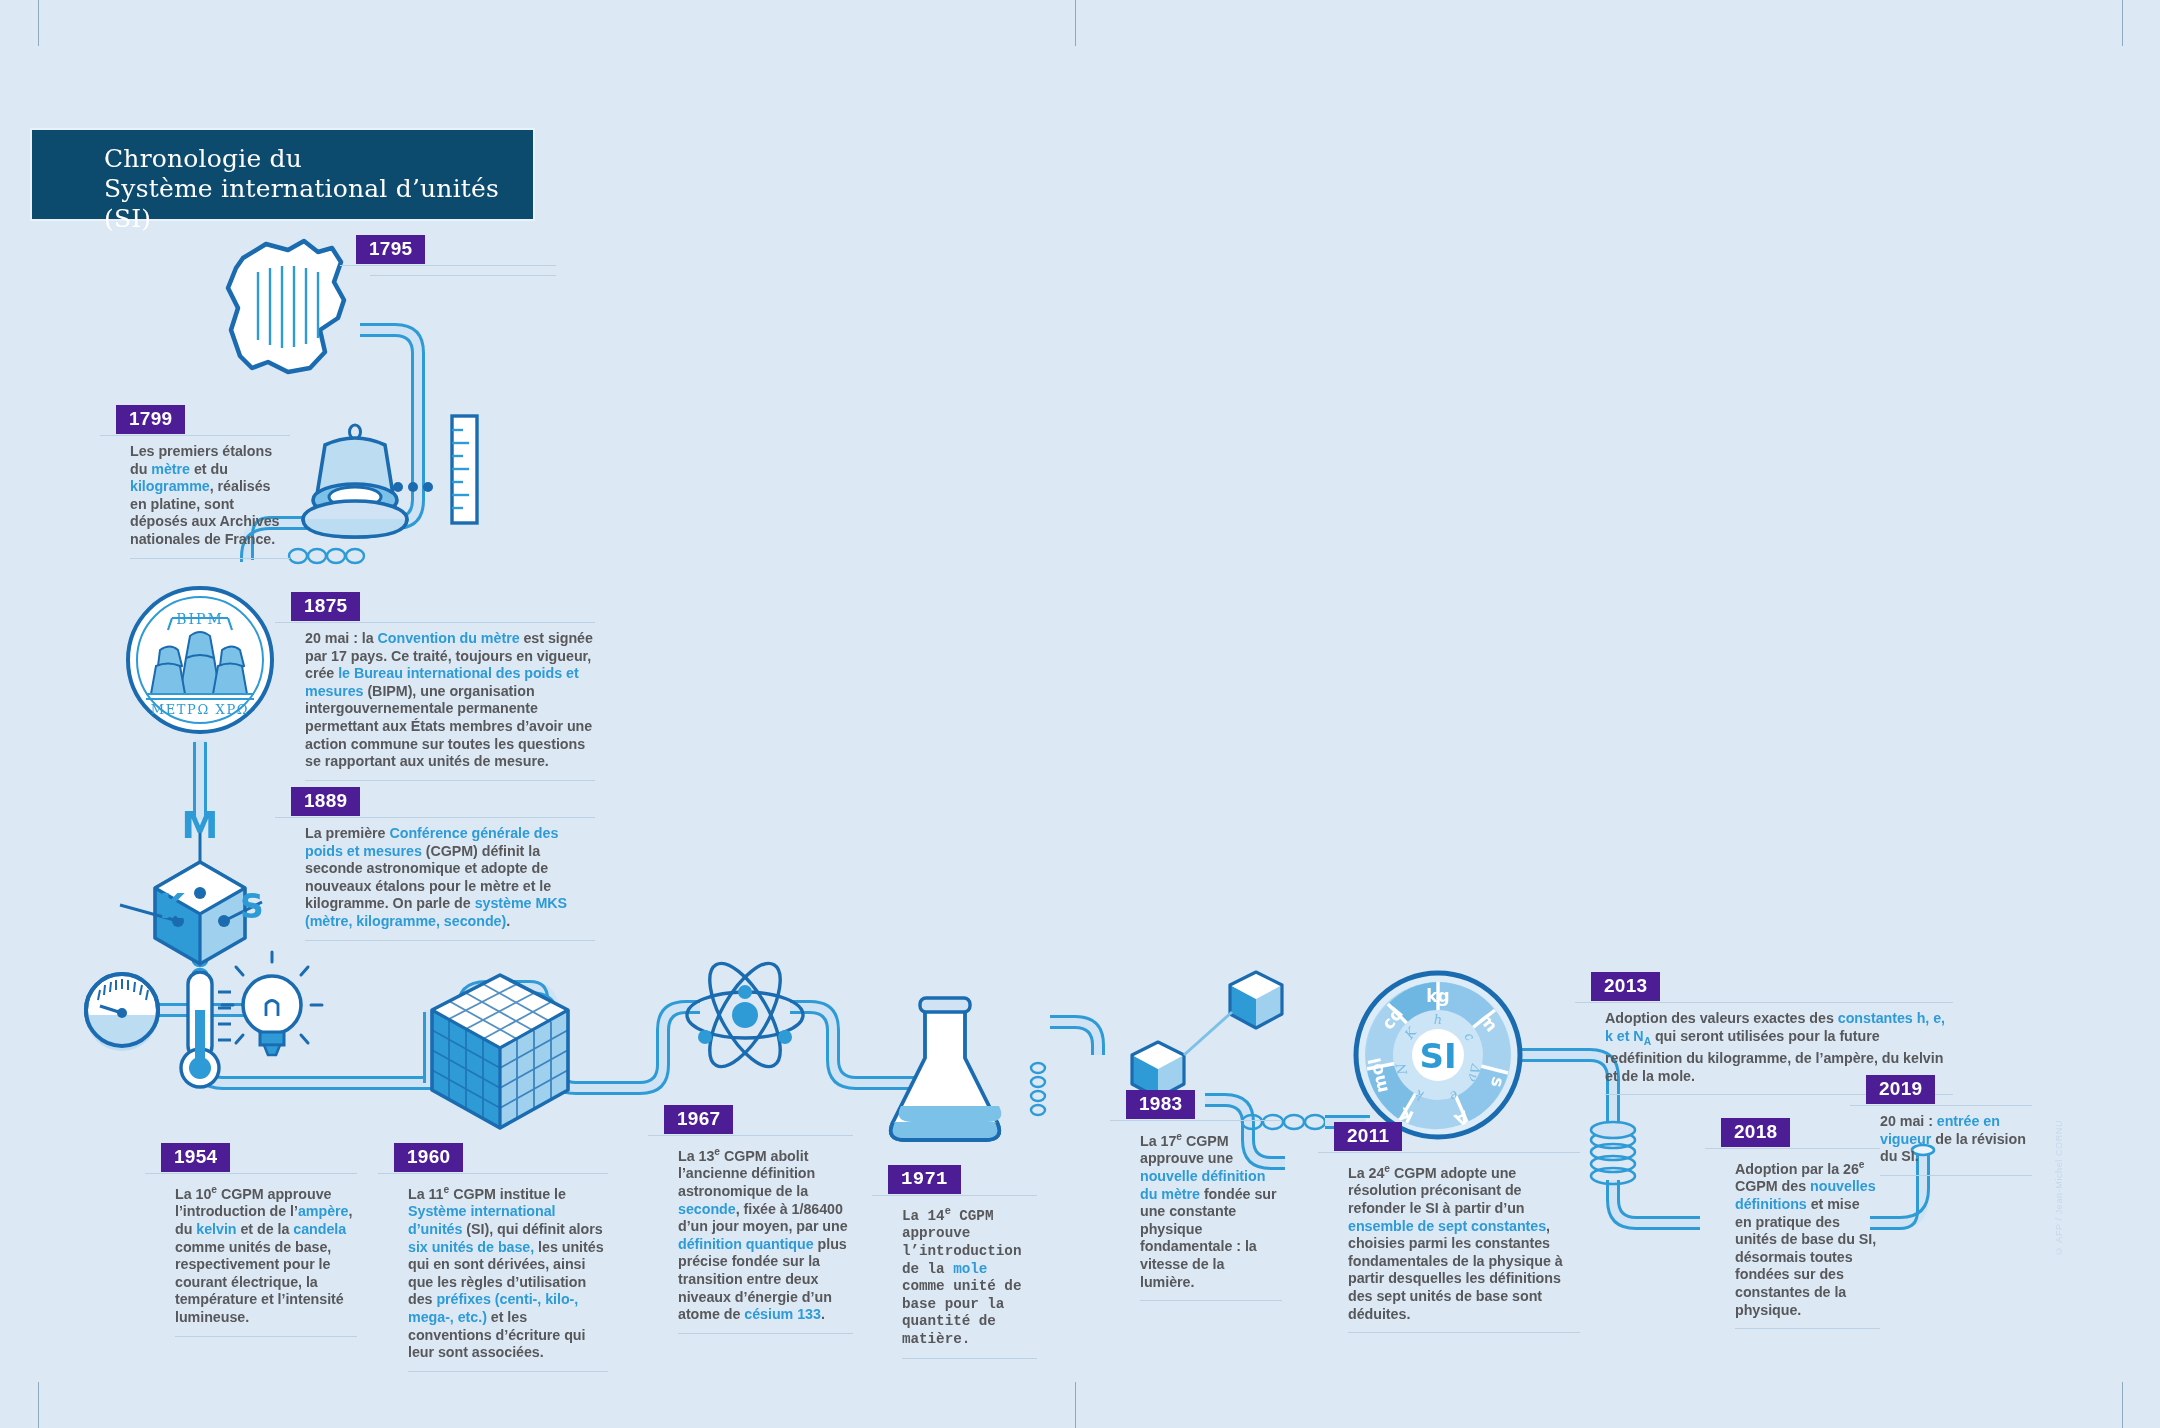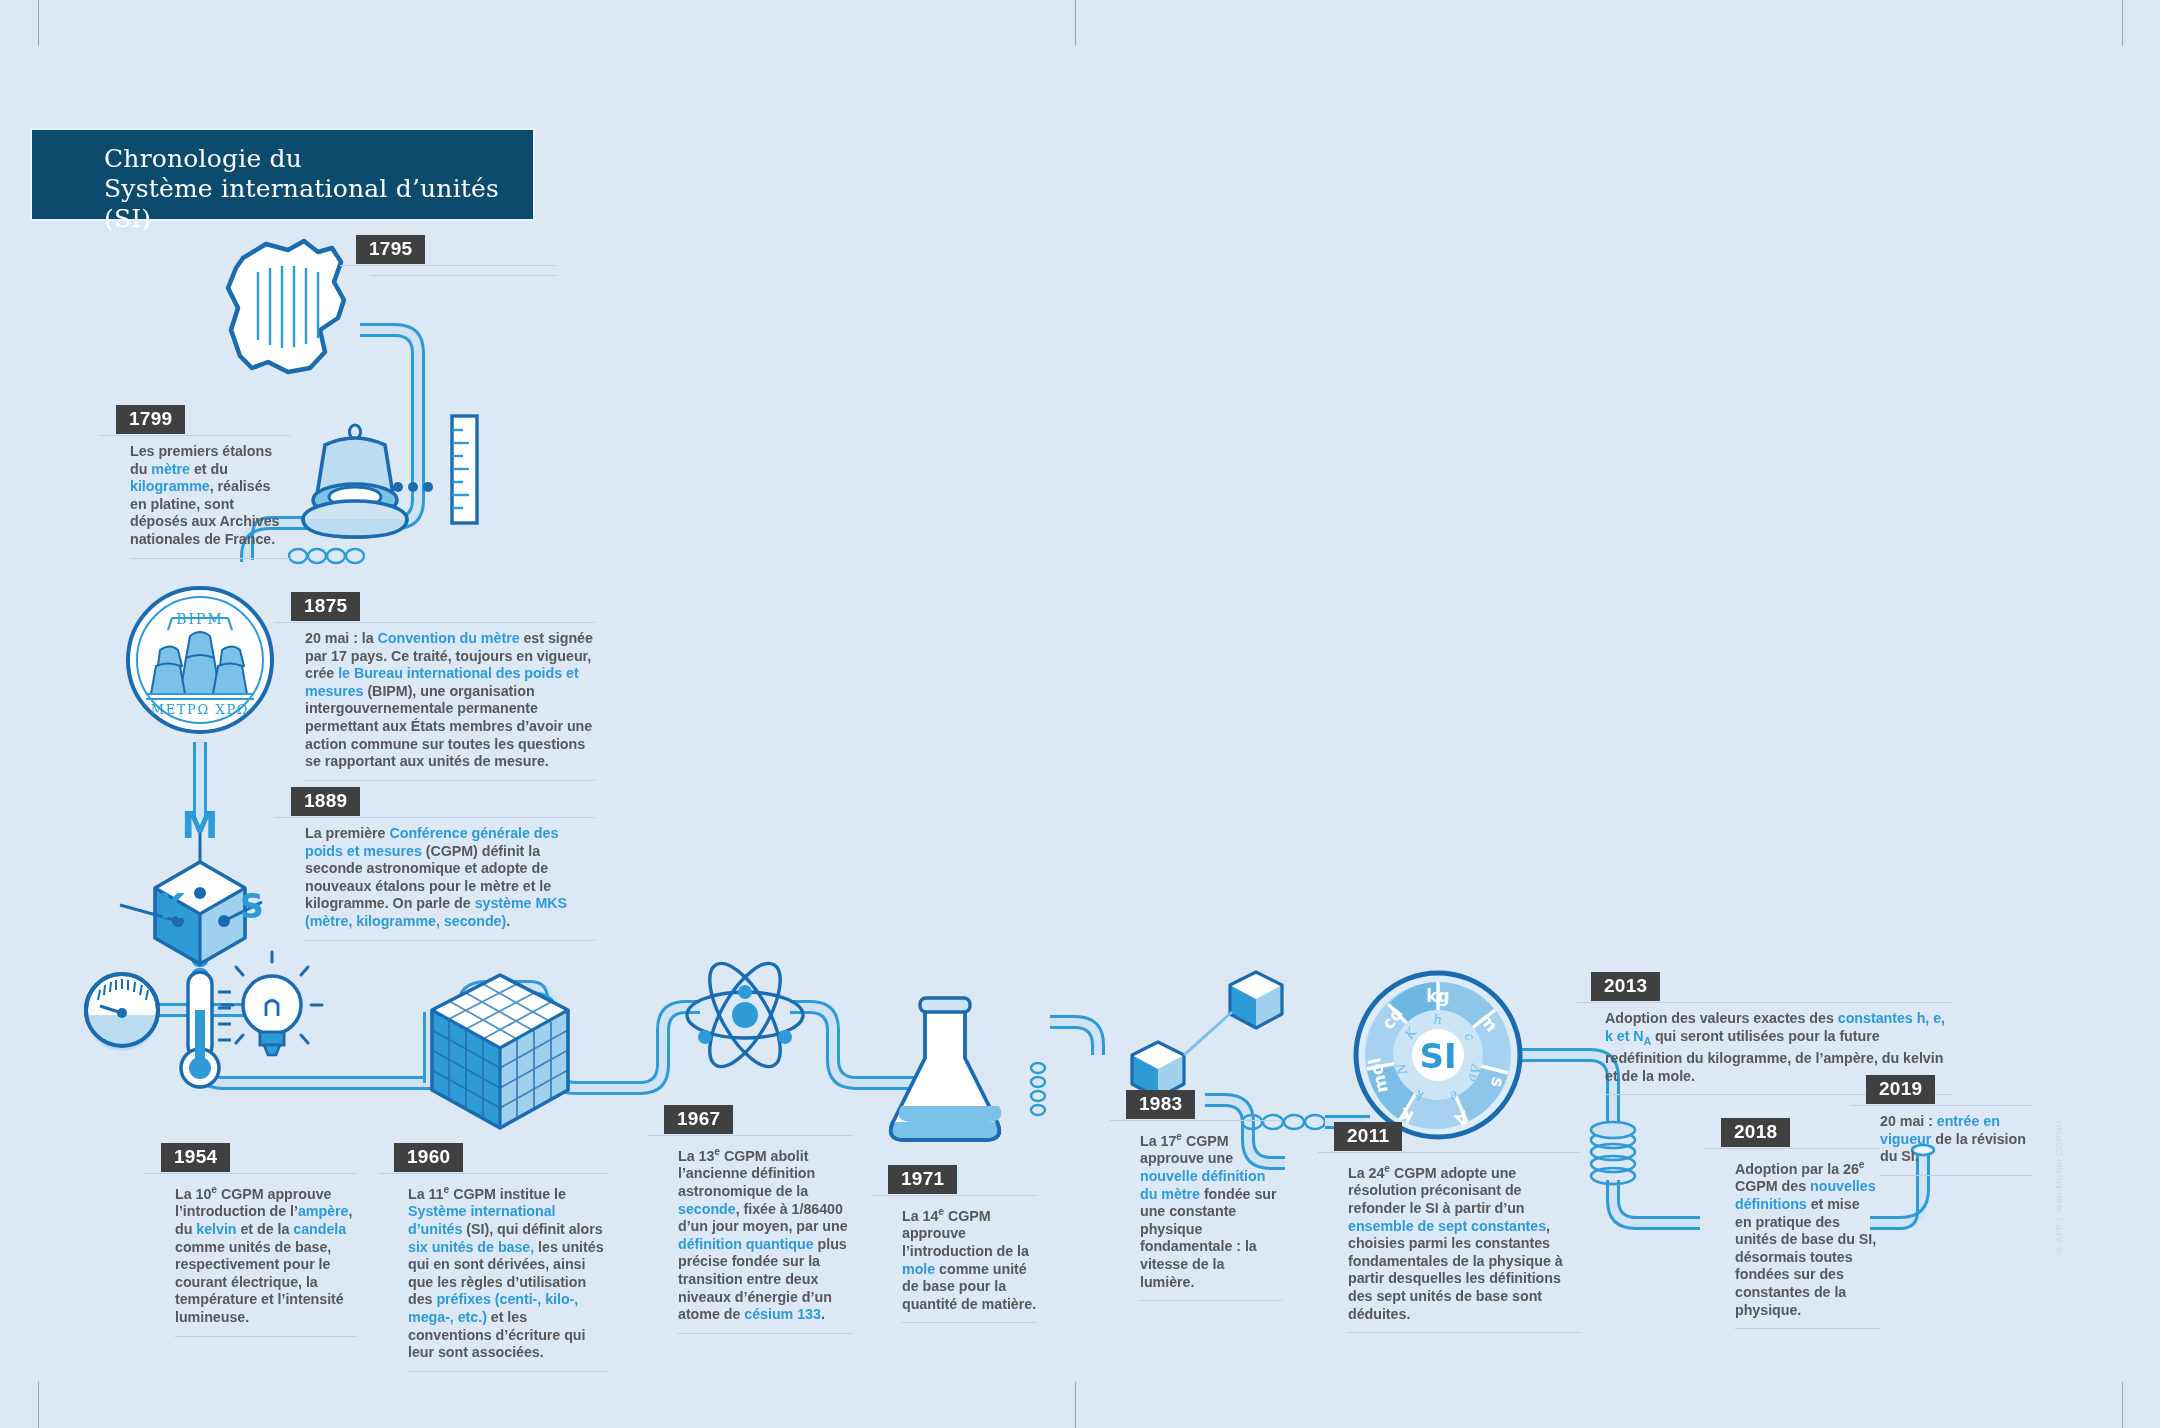--- a/index.html
+++ b/index.html
@@ -24,21 +24,21 @@
   .title-band .t-line{
     color:#ffffff;font-size:25px;line-height:30px;
     font-family:"DejaVu Serif", serif;font-weight:400;letter-spacing:.2px;
     margin-left:72px;
   }
   .title-band .t1{padding-top:14px;}
 
   
   .event{position:absolute;}
   .year-chip{
-    display:inline-block;background:#404040;color:#fff;
+    display:inline-block;background:#4c1d95;color:#fff;
     font-size:19px;font-weight:bold;line-height:26px;
     padding:1px 13px 2px 13px;letter-spacing:.3px;
   }
   .rule{height:1px;background:#bcd2e4;margin-top:1px;}
   .body-txt{
     color:#58585b;font-size:14.3px;line-height:17.6px;
     font-weight:bold;padding-top:7px;letter-spacing:-0.05px;
   }
   .body-txt .hl{color:#2e9bd6;}
   .rule-bot{height:1px;background:#bcd2e4;margin-top:9px;}
@@ -516,21 +516,21 @@
 
   <div class="event" style="left:648px;top:1105px;width:205px;">
     <div class="chip-row"><span class="year-chip">1967</span></div>
     <div class="rule"></div>
     <div class="txt-wrap">
         <div class="body-txt"><span>La 13</span><sup style="font-size: 0.72em;">e</sup><span> CGPM abolit l’ancienne définition astronomique de la </span><span class="hl">seconde</span><span>, fixée à 1/86400 d’un jour moyen, par une </span><span class="hl">définition quantique</span><span> plus précise fondée sur la transition entre deux niveaux d’énergie d’un atome de </span><span class="hl">césium 133</span><span>.</span></div>
       </div>
     <div class="rule-bot" style="margin-left:30px;"></div>
   </div>
 
-  <div class="event" style="left:872px;top:1165px;width:165px;">
+  <div class="event" style="left:872px;top:1165px;width:165px;font-family:Liberation Mono, monospace;">
     <div class="chip-row"><span class="year-chip">1971</span></div>
     <div class="rule"></div>
     <div class="txt-wrap">
         <div class="body-txt"><span>La 14</span><sup style="font-size: 0.72em;">e</sup><span> CGPM approuve l’introduction de la </span><span class="hl">mole</span><span> comme unité de base pour la quantité de matière.</span></div>
       </div>
     <div class="rule-bot" style="margin-left:30px;"></div>
   </div>
 
   <div class="event" style="left:1110px;top:1090px;width:172px;">
     <div class="chip-row"><span class="year-chip">1983</span></div>

